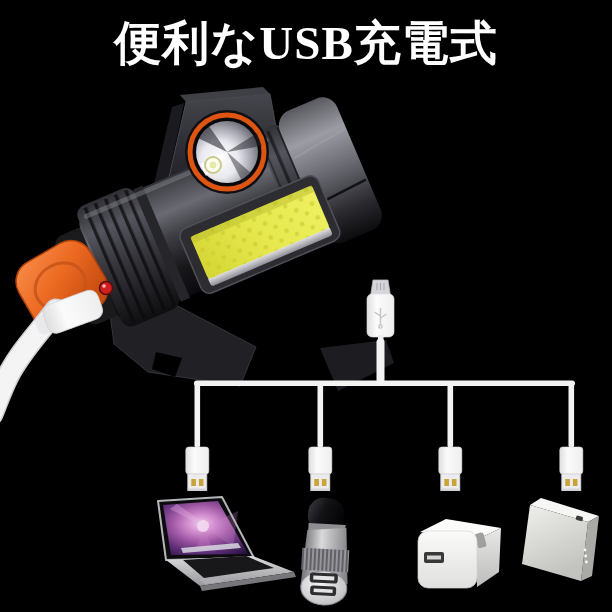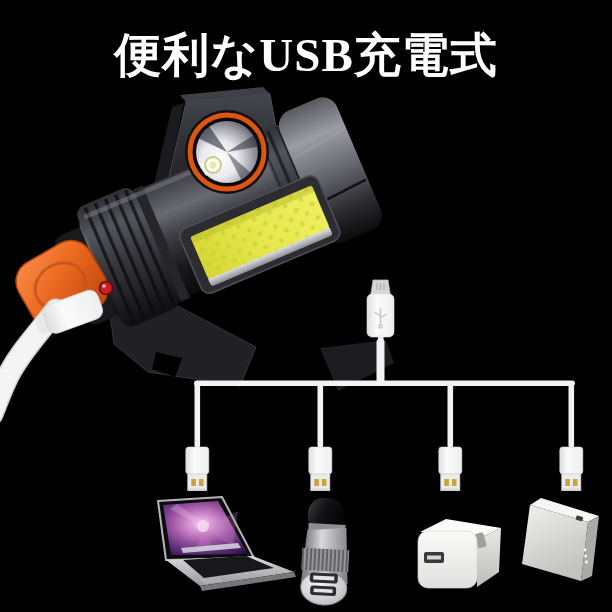--- a/index.html
+++ b/index.html
@@ -1,21 +1,21 @@
 <!DOCTYPE html>
 <html><head>
 <meta charset="utf-8">
 <style>
   html,body{margin:0;padding:0;background:#000;}
   .canvas{
     position:relative;width:612px;height:612px;background:#000;
     overflow:hidden;font-family:"Liberation Sans",sans-serif;
   }
   .title{
-    position:absolute;top:24px;left:0;width:612px;margin:0;
+    position:absolute;top:12px;left:0;width:612px;margin:0;
     text-align:center;color:#fff;font-size:47px;font-weight:700;
     letter-spacing:1px;font-family:"Liberation Serif","DejaVu Serif",serif;
     z-index:5;
   }
   svg{position:absolute;top:0;left:0;}
 </style>
 </head>
 <body>
 
 <div class="canvas">

